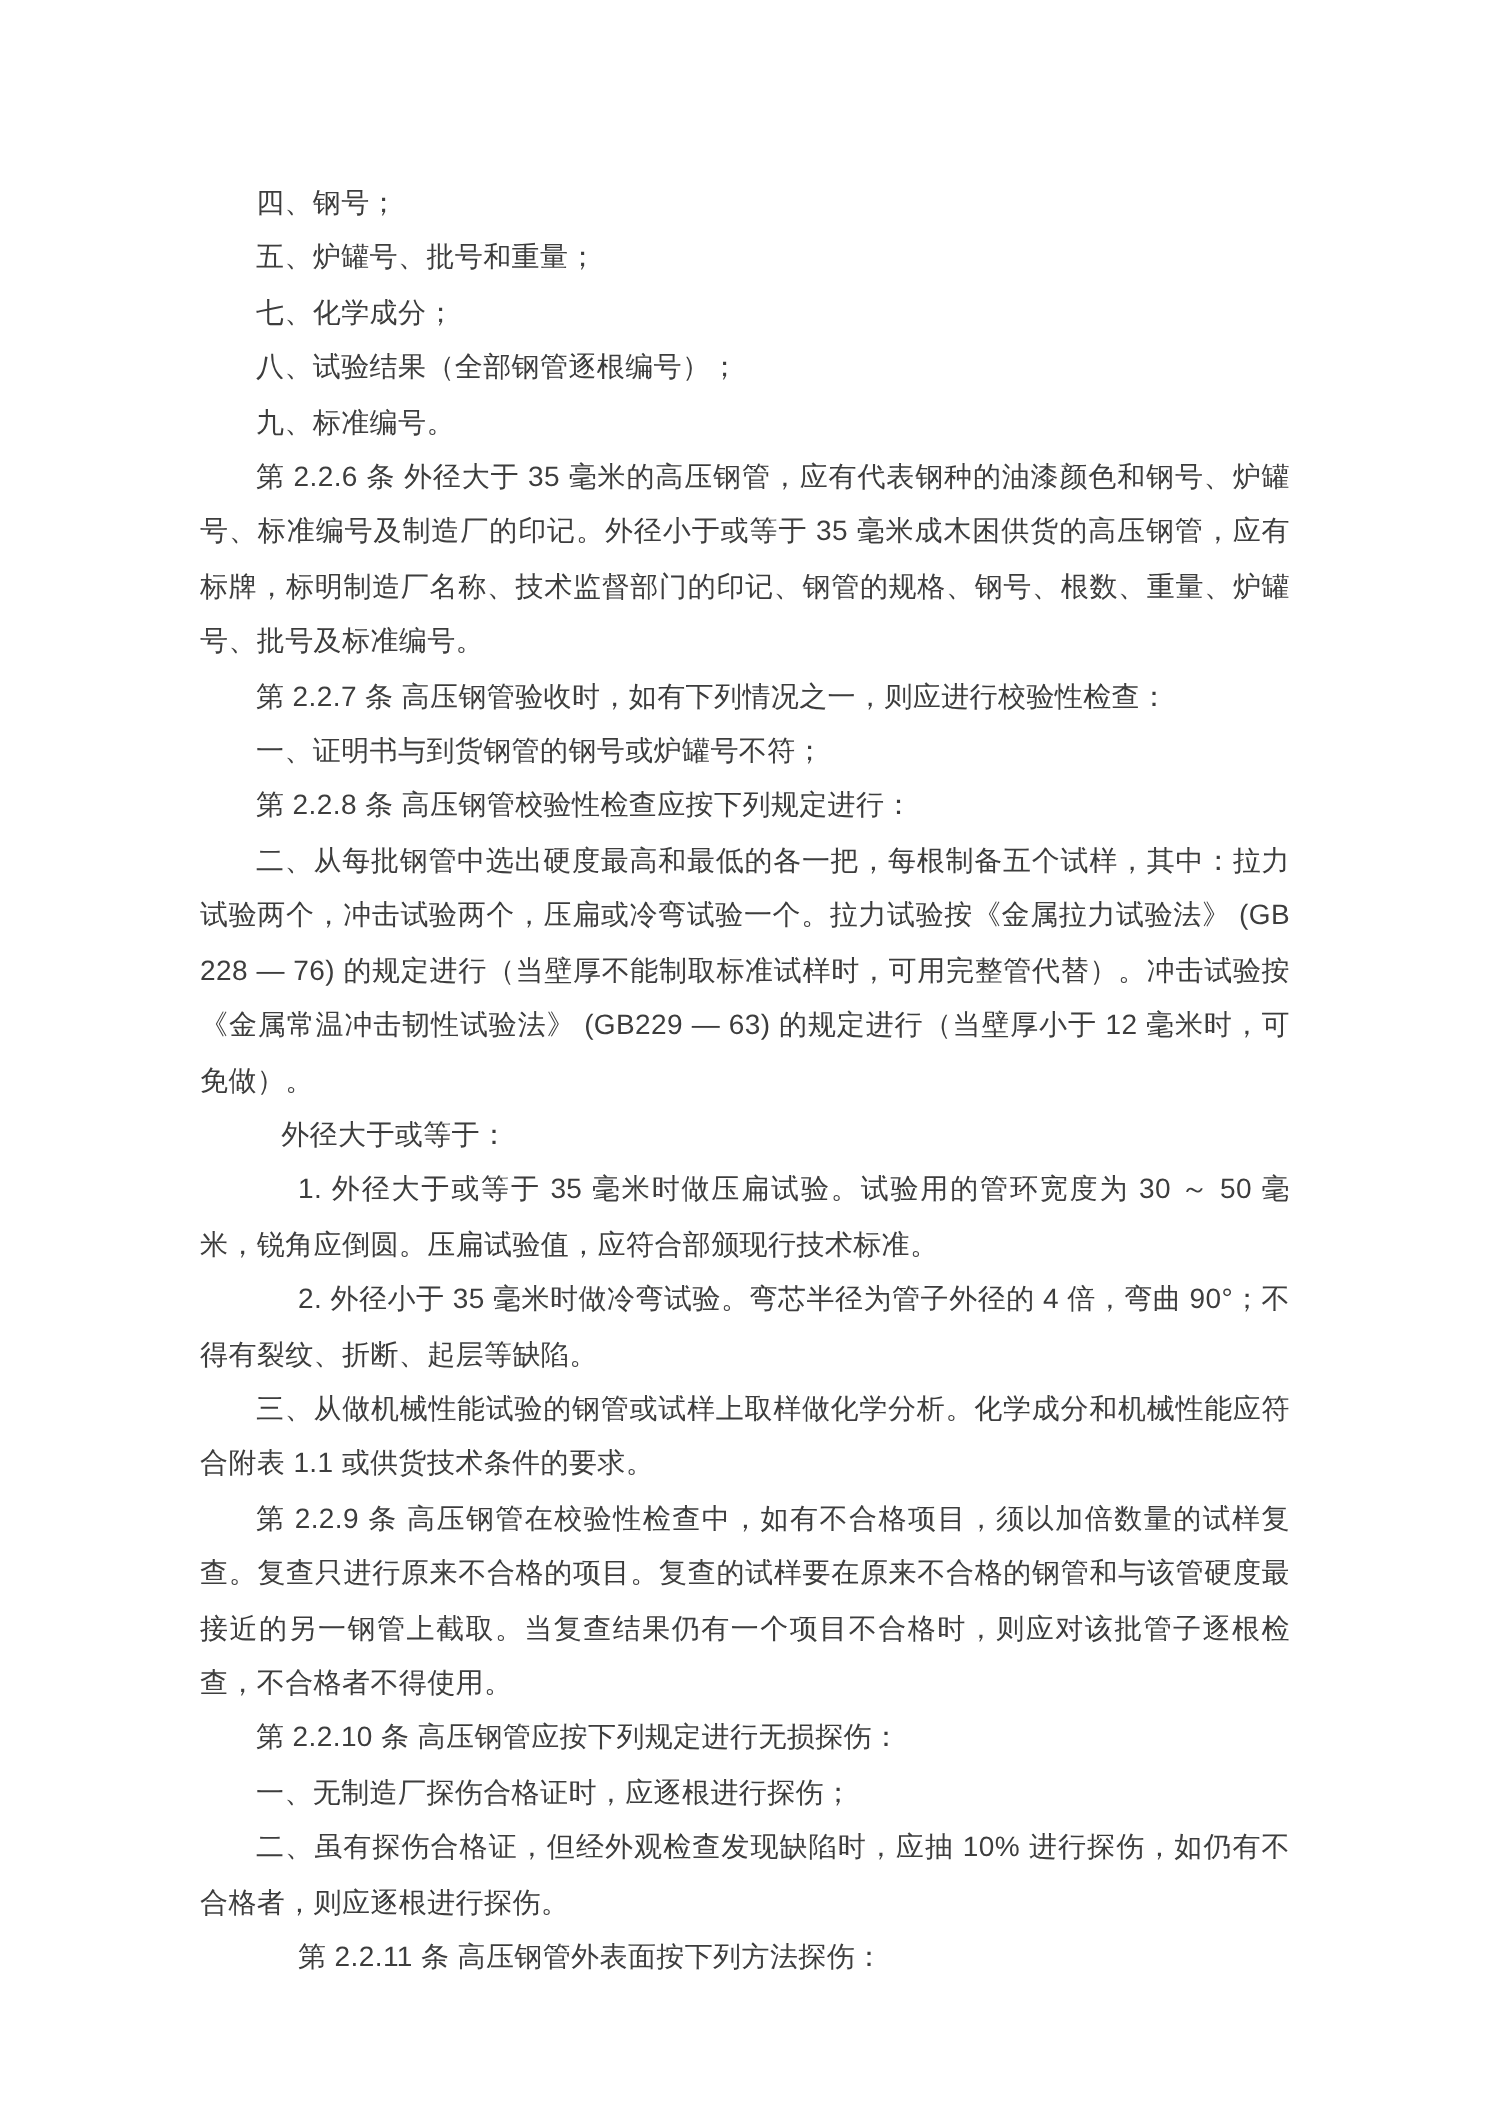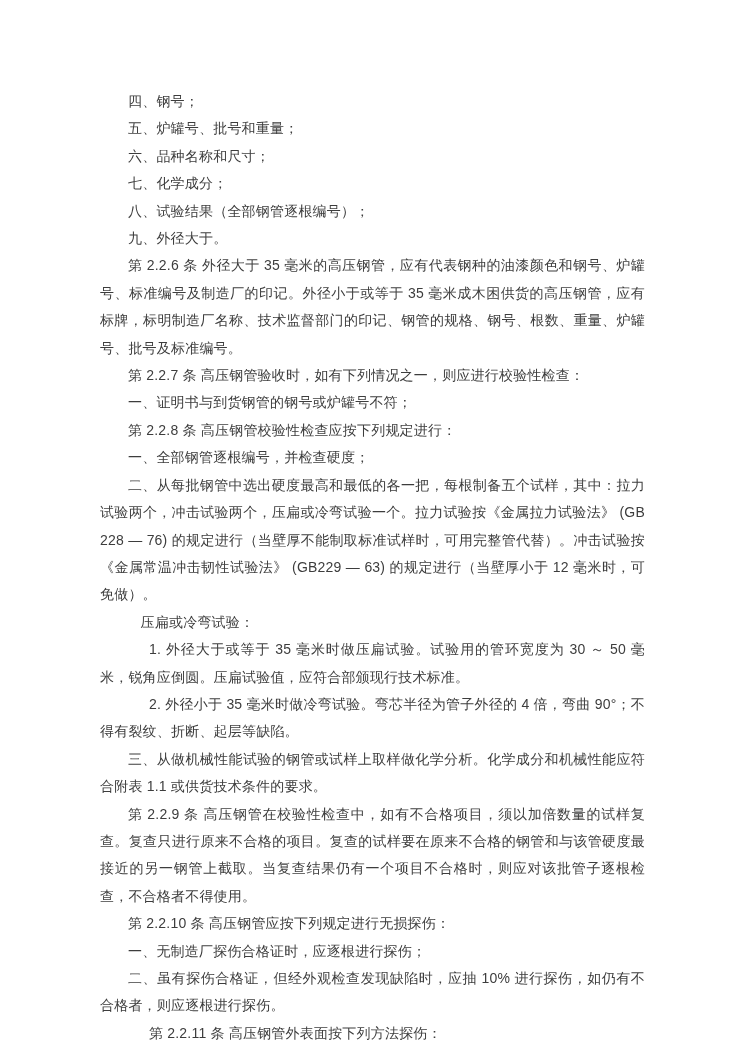--- a/index.html
+++ b/index.html
@@ -36,31 +36,29 @@
   .indent-3  { text-indent: 2.9em; }
   .indent-35 { text-indent: 3.5em; }
 </style>
 </head>
 <body>
 
 <div class="page">
   <div class="doc">
       <p class="para indent-2">四、钢号；</p>
       <p class="para indent-2">五、炉罐号、批号和重量；</p>
-      <p class="para indent-2">六、品种名称和尺寸；</p>
       <p class="para indent-2">七、化学成分；</p>
       <p class="para indent-2">八、试验结果（全部钢管逐根编号）；</p>
-      <p class="para indent-2">九、外径大于。</p>
+      <p class="para indent-2">九、标准编号。</p>
       <p class="para indent-2">第 2.2.6 条 外径大于 35 毫米的高压钢管，应有代表钢种的油漆颜色和钢号、炉罐号、标准编号及制造厂的印记。外径小于或等于 35 毫米成木困供货的高压钢管，应有标牌，标明制造厂名称、技术监督部门的印记、钢管的规格、钢号、根数、重量、炉罐号、批号及标准编号。</p>
       <p class="para indent-2">第 2.2.7 条 高压钢管验收时，如有下列情况之一，则应进行校验性检查：</p>
       <p class="para indent-2">一、证明书与到货钢管的钢号或炉罐号不符；</p>
       <p class="para indent-2">第 2.2.8 条 高压钢管校验性检查应按下列规定进行：</p>
-      <p class="para indent-2">一、全部钢管逐根编号，并检查硬度；</p>
       <p class="para indent-2">二、从每批钢管中选出硬度最高和最低的各一把，每根制备五个试样，其中：拉力试验两个，冲击试验两个，压扁或冷弯试验一个。拉力试验按《金属拉力试验法》 (GB228 — 76) 的规定进行（当壁厚不能制取标准试样时，可用完整管代替）。冲击试验按《金属常温冲击韧性试验法》 (GB229 — 63) 的规定进行（当壁厚小于 12 毫米时，可免做）。</p>
-      <p class="para indent-3">压扁或冷弯试验：</p>
+      <p class="para indent-3">外径大于或等于：</p>
       <p class="para indent-35">1. 外径大于或等于 35 毫米时做压扁试验。试验用的管环宽度为 30 ～ 50 毫米，锐角应倒圆。压扁试验值，应符合部颁现行技术标准。</p>
       <p class="para indent-35">2. 外径小于 35 毫米时做冷弯试验。弯芯半径为管子外径的 4 倍，弯曲 90°；不得有裂纹、折断、起层等缺陷。</p>
       <p class="para indent-2">三、从做机械性能试验的钢管或试样上取样做化学分析。化学成分和机械性能应符合附表 1.1 或供货技术条件的要求。</p>
       <p class="para indent-2">第 2.2.9 条 高压钢管在校验性检查中，如有不合格项目，须以加倍数量的试样复查。复查只进行原来不合格的项目。复查的试样要在原来不合格的钢管和与该管硬度最接近的另一钢管上截取。当复查结果仍有一个项目不合格时，则应对该批管子逐根检查，不合格者不得使用。</p>
       <p class="para indent-2">第 2.2.10 条 高压钢管应按下列规定进行无损探伤：</p>
       <p class="para indent-2">一、无制造厂探伤合格证时，应逐根进行探伤；</p>
       <p class="para indent-2">二、虽有探伤合格证，但经外观检查发现缺陷时，应抽 10% 进行探伤，如仍有不合格者，则应逐根进行探伤。</p>
       <p class="para indent-35">第 2.2.11 条 高压钢管外表面按下列方法探伤：</p>
     </div>
 </div>

